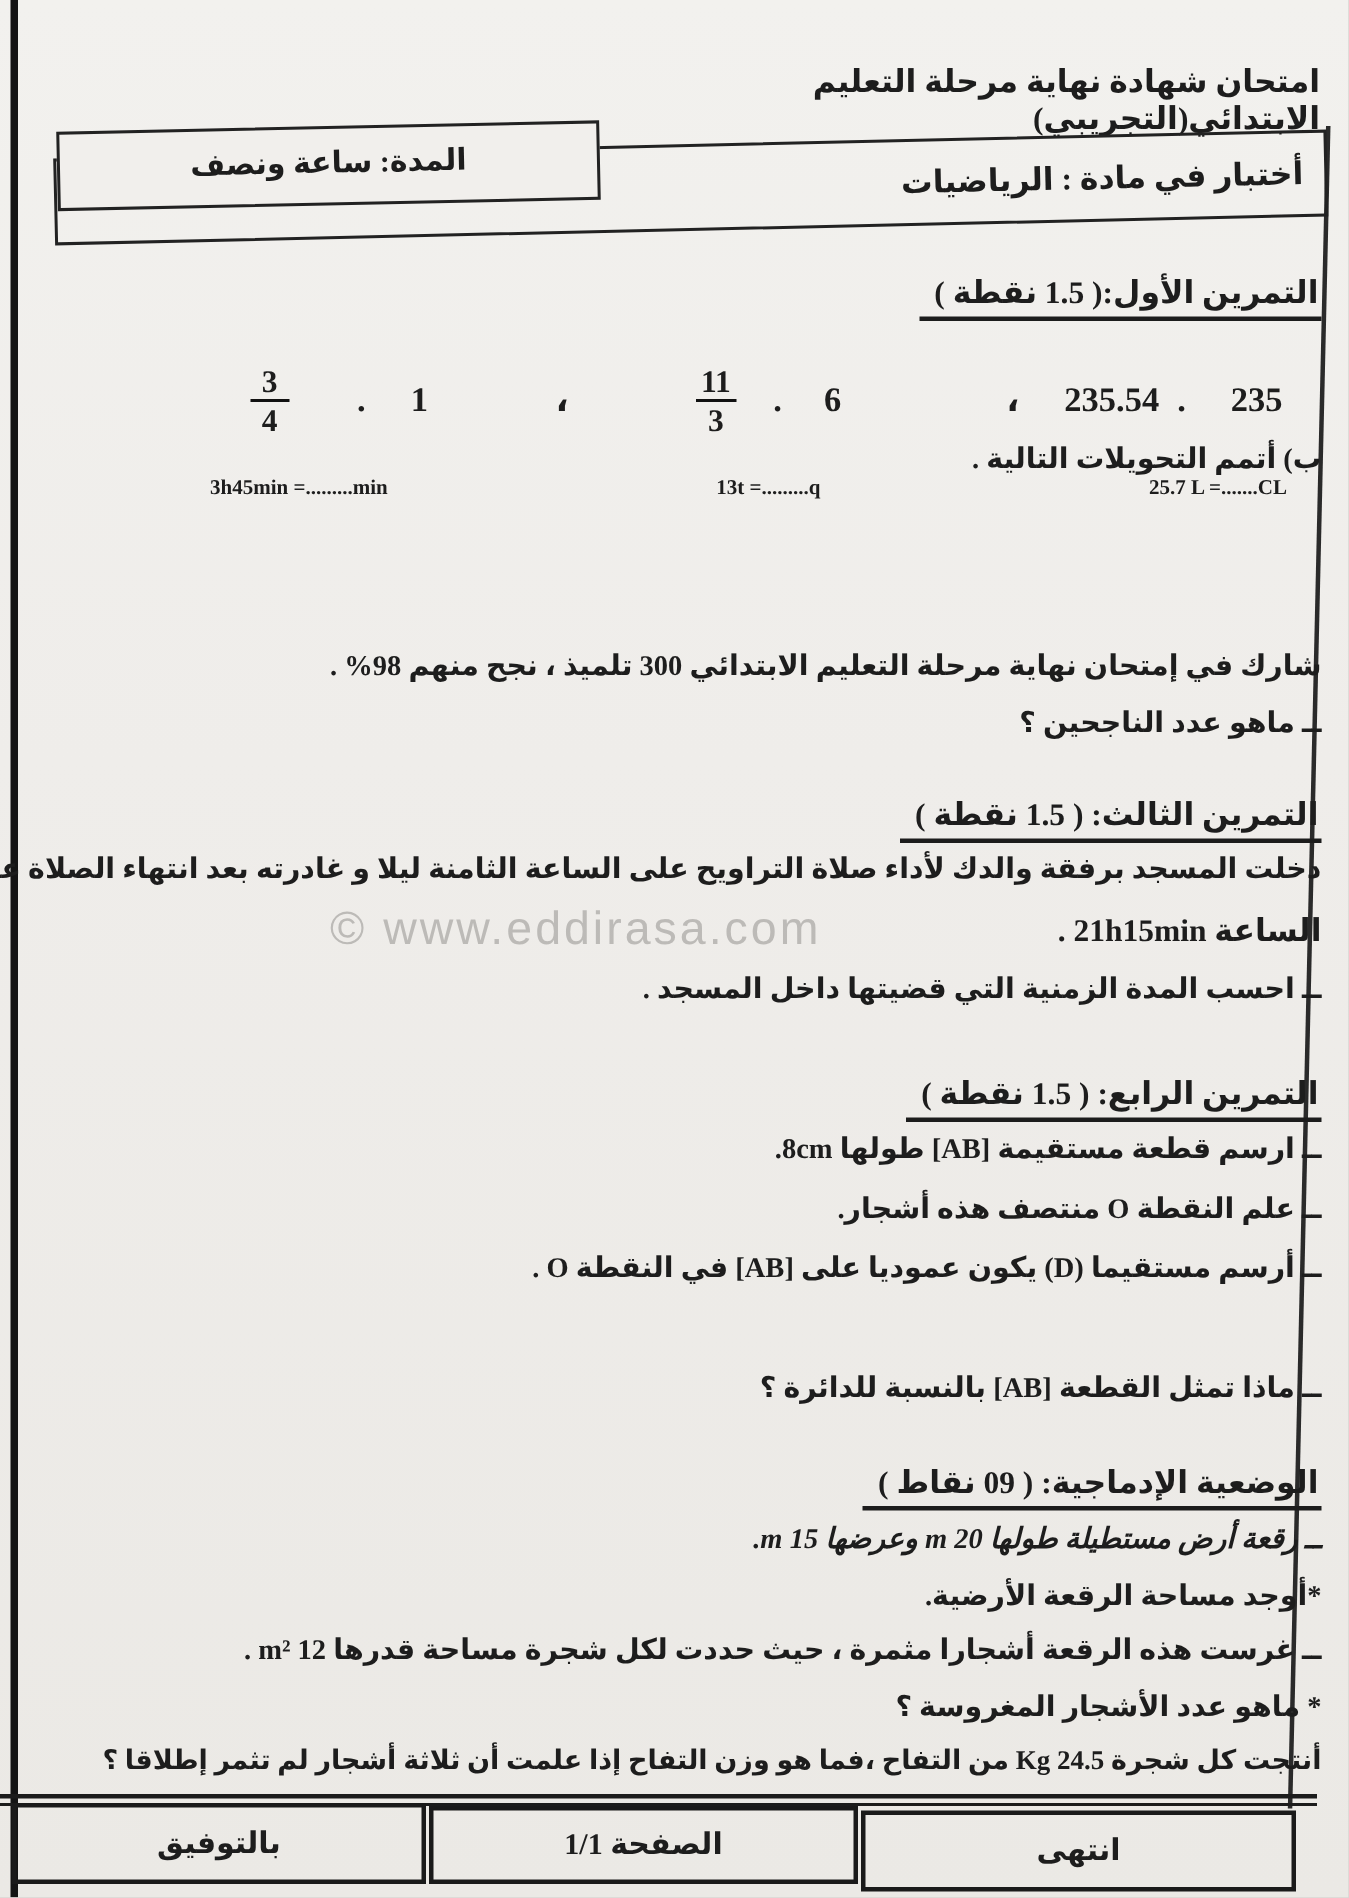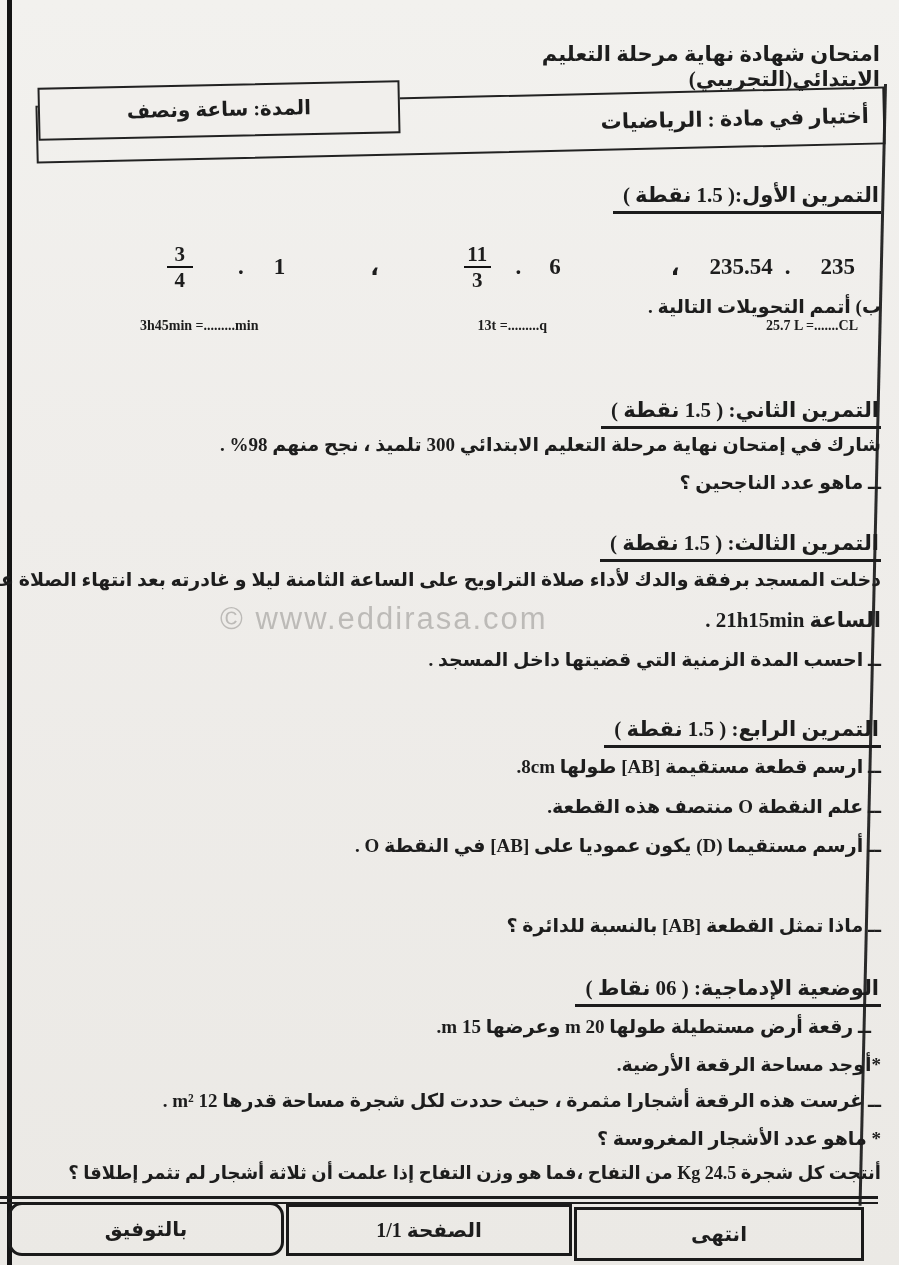--- a/index.html
+++ b/index.html
@@ -77,21 +77,21 @@
     transform-origin:top center;transform:rotate(1.3deg);
   }
   
   #footer-separator{top:1196px;left:0;width:878px;height:3px;border-top:3px solid #1c1c1c;border-bottom:2px solid #1c1c1c;}
   .fbox{
     border:3px solid #1a1a1a;
     text-align:center;font-size:20px;direction:rtl;
   }
   #footer-end{top:1207px;left:574px;width:284px;height:48px;line-height:48px;}
   #footer-page{top:1204px;left:286px;width:280px;height:46px;line-height:46px;}
-  #footer-luck{top:1202px;left:8px;width:270px;height:48px;line-height:48px;border-radius:14px;}
+  #footer-luck{top:1202px;left:8px;width:270px;height:48px;line-height:48px;}
 </style>
 </head>
 <body>
 
 <div id="page">
 
   <div id="scan-edge-left" class="abs"></div>
   <div id="page-border-right" class="abs"></div>
 
   <div id="exam-title" class="abs rtl">امتحان شهادة نهاية مرحلة التعليم الابتدائي(التجريبي)</div>
@@ -127,39 +127,38 @@
   </div>
 
   <div class="abs line rtl" style="top:292px;right:18px;">ب) أتمم التحويلات التالية .</div>
 
   <div id="conv-row" class="abs">
     <span>3h45min  =.........min</span>
     <span>13t  =.........q</span>
     <span>25.7 L  =.......CL</span>
   </div>
 
-  <div class="abs title rtl" style="top:397px;right:18px;">التمرين الثاني: ( 1.5 نقطة )</div>
   <div class="abs line rtl" style="top:430px;right:18px;">شارك في إمتحان نهاية مرحلة التعليم الابتدائي 300 تلميذ ، نجح منهم 98% .</div>
   <div class="abs line rtl" style="top:468px;right:18px;">ــ ماهو عدد الناجحين ؟</div>
 
   <div class="abs title rtl" style="top:530px;right:18px;">التمرين الثالث: ( 1.5 نقطة )</div>
   <div class="abs line rtl" style="top:565px;right:18px;">دخلت المسجد برفقة والدك لأداء صلاة التراويح على الساعة الثامنة ليلا و غادرته بعد انتهاء الصلاة على</div>
   <div class="abs line rtl" style="top:605px;right:18px;font-size:21px;">الساعة 21h15min .</div>
   <div class="abs line rtl" style="top:645px;right:18px;">ــ احسب المدة الزمنية التي قضيتها داخل المسجد .</div>
 
   <div id="watermark" class="abs">© www.eddirasa.com</div>
 
   <div class="abs title rtl" style="top:716px;right:18px;">التمرين الرابع: ( 1.5 نقطة )</div>
   <div class="abs line rtl" style="top:752px;right:18px;">ــ ارسم قطعة مستقيمة  [AB]  طولها 8cm.</div>
-  <div class="abs line rtl" style="top:792px;right:18px;">ــ علم النقطة  O  منتصف هذه القطعة.</div>
+  <div class="abs line rtl" style="top:792px;right:18px;">ــ علم النقطة  O  منتصف هذه أشجار.</div>
   <div class="abs line rtl" style="top:831px;right:18px;">ــ أرسم مستقيما  (D)  يكون عموديا على  [AB]  في النقطة  O .</div>
   <div class="abs line rtl" style="top:911px;right:18px;">ــ ماذا تمثل القطعة [AB] بالنسبة للدائرة ؟</div>
 
-  <div class="abs title rtl" style="top:975px;right:18px;">الوضعية الإدماجية: ( 06 نقاط )</div>
-  <div class="abs line rtl" style="top:1012px;right:28px;">ــ رقعة  أرض مستطيلة طولها 20 m وعرضها  15 m.</div>
+  <div class="abs title rtl" style="top:975px;right:18px;">الوضعية الإدماجية: ( 09 نقاط )</div>
+  <div class="abs line rtl" style="top:1012px;right:18px;font-style:italic;">ــ رقعة  أرض مستطيلة طولها 20 m وعرضها  15 m.</div>
   <div class="abs line rtl" style="top:1050px;right:18px;">*أوجد مساحة الرقعة الأرضية.</div>
   <div class="abs line rtl" style="top:1086px;right:18px;">ــ غرست هذه الرقعة أشجارا مثمرة ، حيث حددت لكل شجرة مساحة قدرها  12 m² .</div>
   <div class="abs line rtl" style="top:1124px;right:18px;">*  ماهو عدد الأشجار المغروسة ؟</div>
   <div class="abs line rtl" style="top:1158px;right:18px;font-size:18px;">أنتجت كل شجرة 24.5 Kg  من  التفاح ،فما هو وزن التفاح إذا علمت أن  ثلاثة أشجار لم تثمر إطلاقا ؟</div>
 
   <div id="footer-separator" class="abs"></div>
   <div id="footer-end" class="abs fbox">
     <span>انتهى</span>
   </div>
   <div id="footer-page" class="abs fbox">

